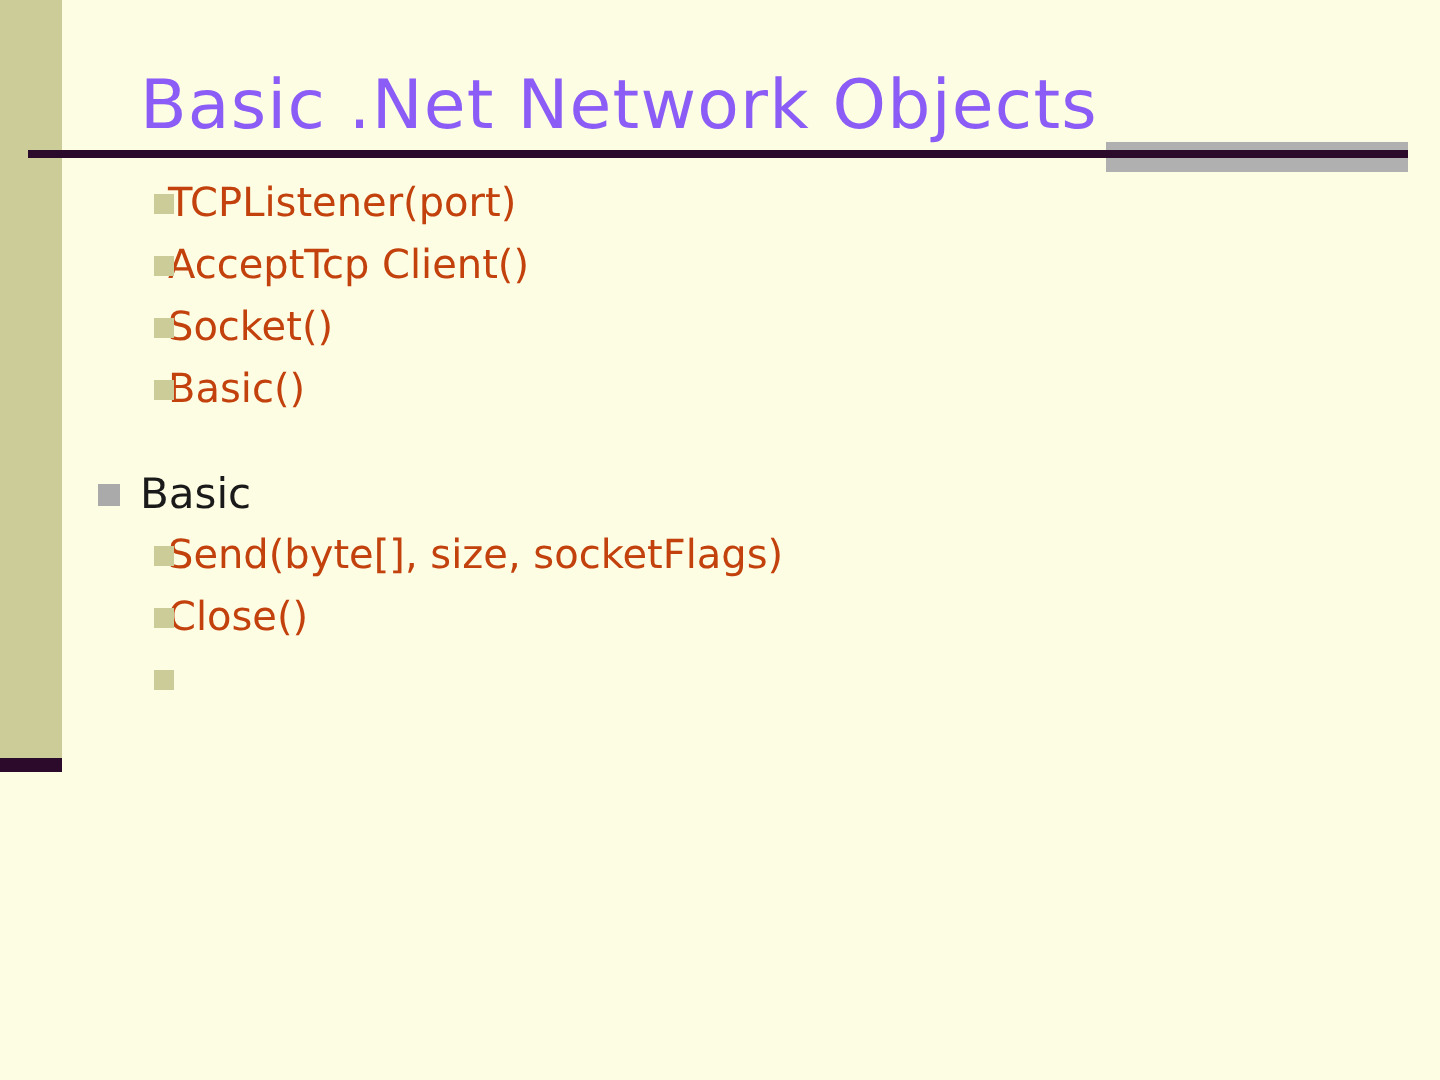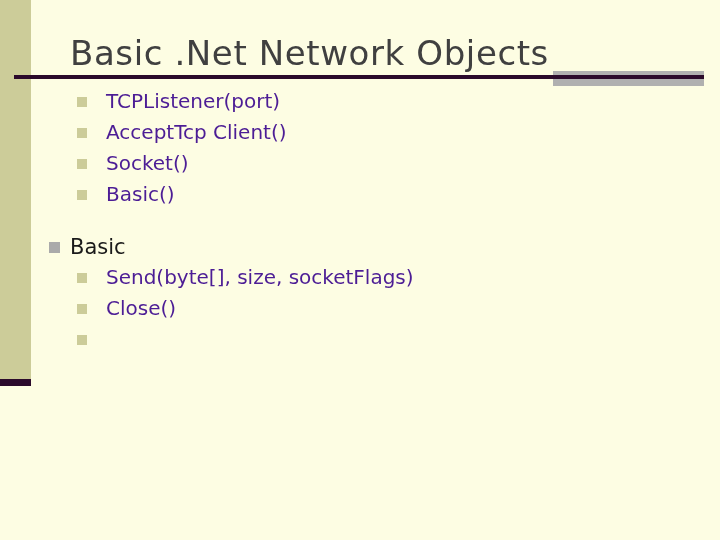--- a/index.html
+++ b/index.html
@@ -64,21 +64,21 @@
 
   .slide-title {
     position: absolute;
     left: 70px;
     top: 33px;
     width: 600px;
     font-family: "DejaVu Sans", sans-serif;
     font-size: 34px;
     font-weight: 500;
     letter-spacing: 0.6px;
-    color: #404040;
+    color: #8b5cf6;
     white-space: nowrap;
     z-index: 4;
   }
 
   
   .body {
     position: absolute;
     left: 0;
     top: 86px;
     width: 720px;
@@ -106,25 +106,25 @@
     left: 49px;
     top: 10px;
     width: 11px;
     height: 11px;
     background: #aaaaaa;
   }
 
   
   .l2 {
     position: relative;
-    padding-left: 106px;
+    padding-left: 84px;
     height: 31px;
     line-height: 31px;
     font-size: 20px;
-    color: #4c1d95;
+    color: #c2410c;
     white-space: nowrap;
   }
   .l2 .bullet {
     position: absolute;
     left: 77px;
     top: 11px;
     width: 10px;
     height: 10px;
     background: #cccc99;
   }

